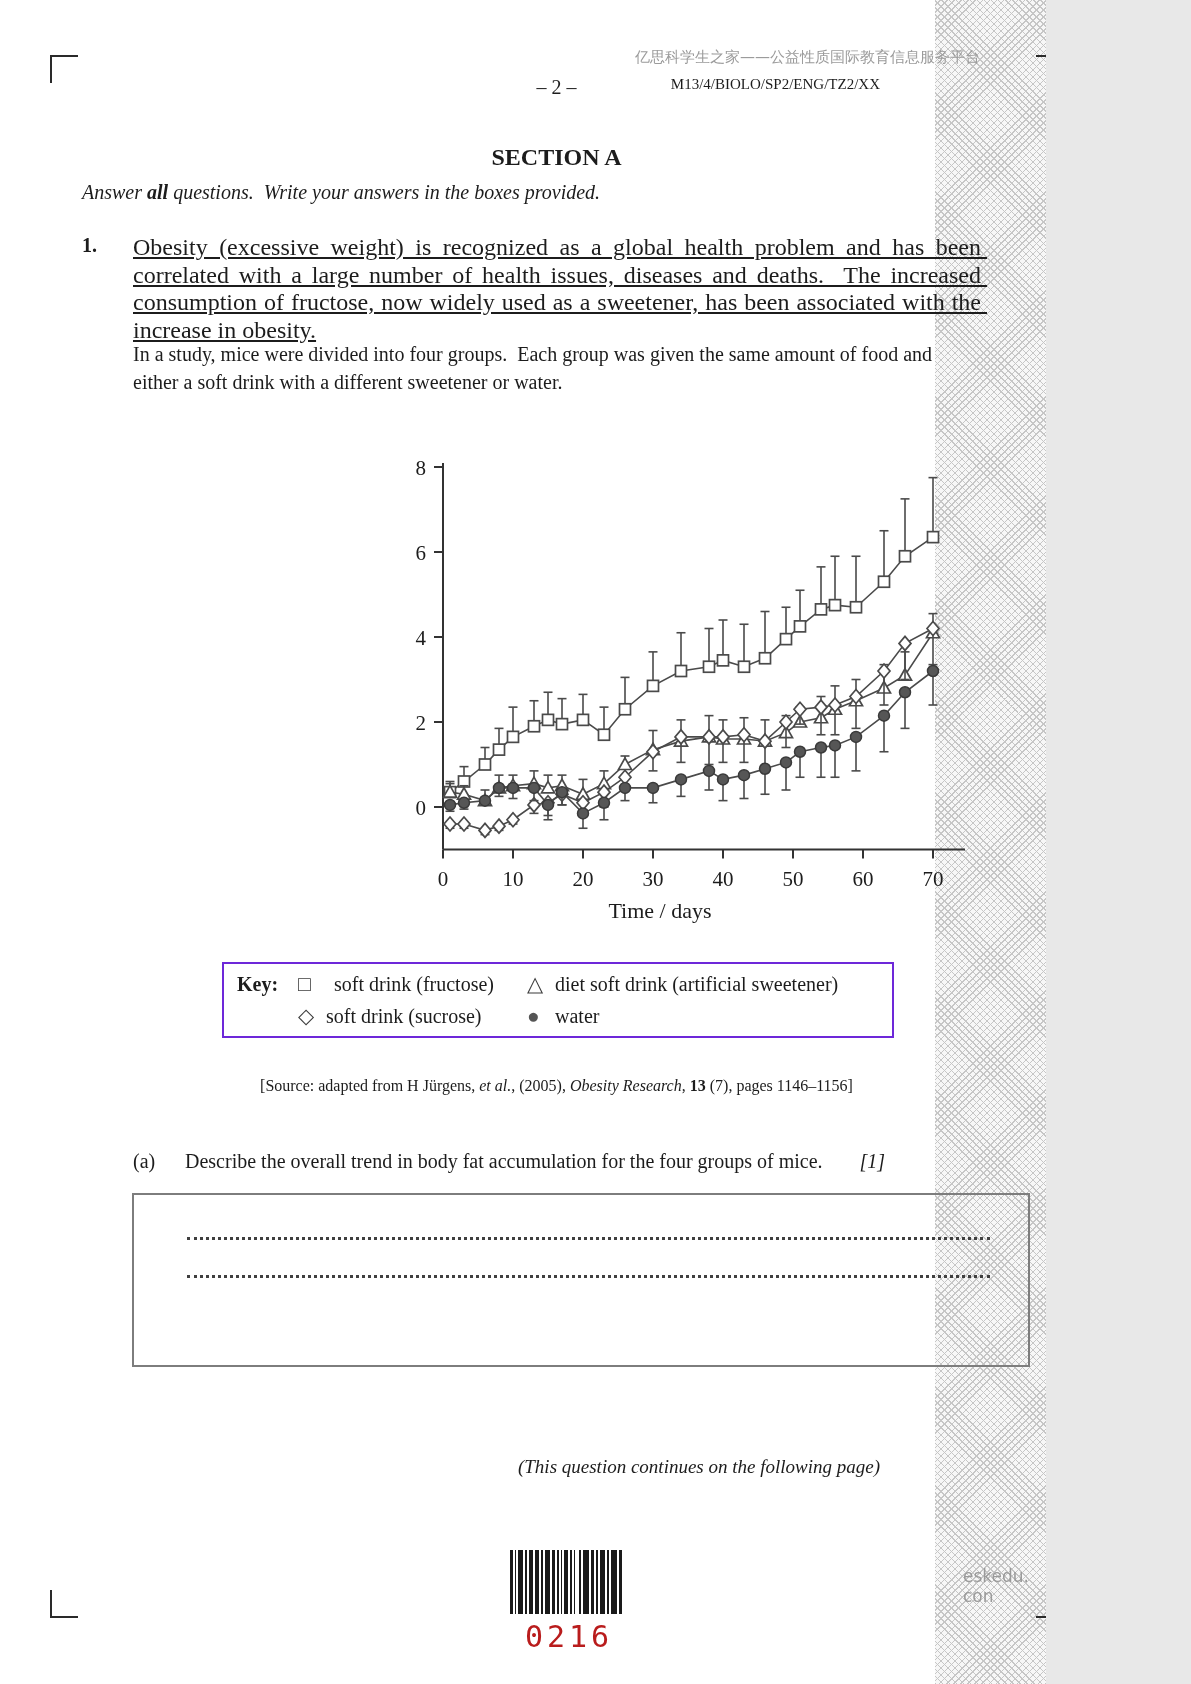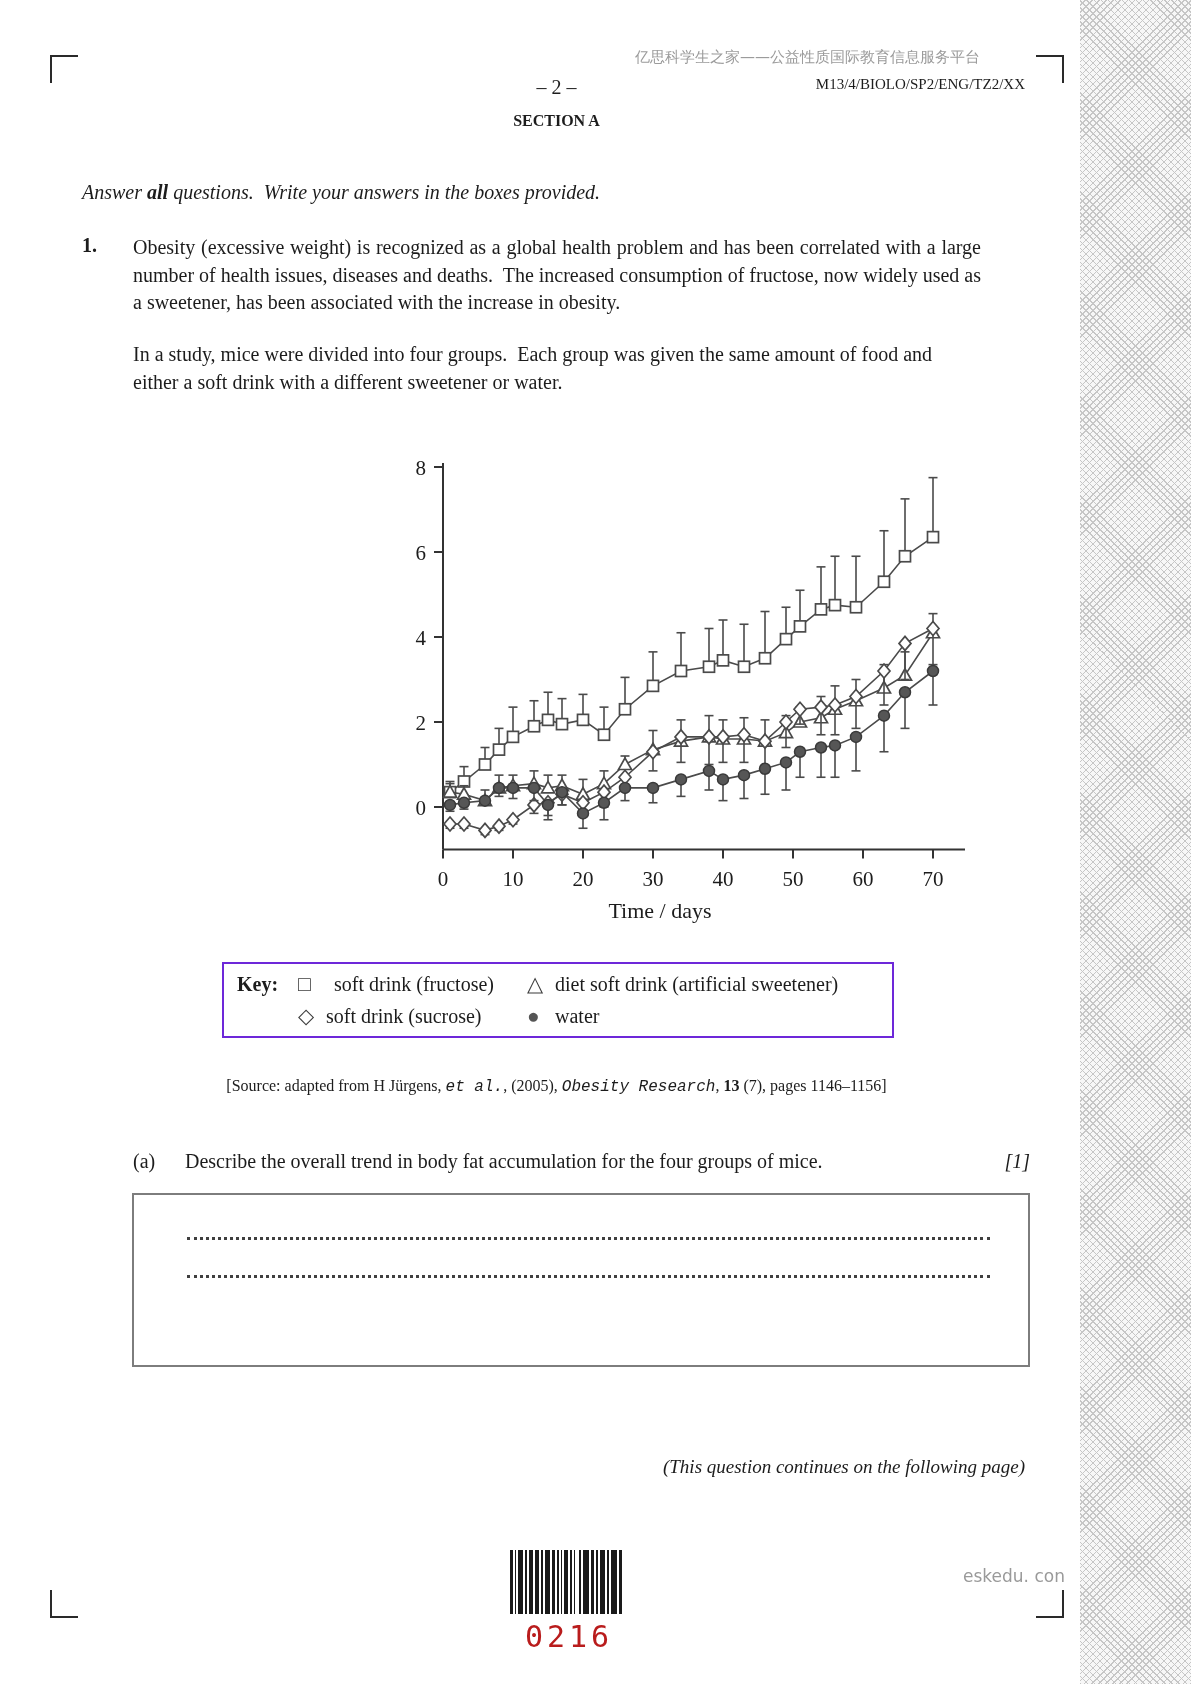--- a/index.html
+++ b/index.html
@@ -1,50 +1,50 @@
 <!DOCTYPE html>
 <html><head>
 <meta charset="utf-8">
 <style>
   html,body{margin:0;padding:0;background:#e8e8e8;}
-  #page{position:relative;width:1191px;height:1684px;background:#ffffff;overflow:hidden;
+  #page{position:relative;width:1046px;height:1684px;background:#ffffff;overflow:hidden;
         font-family:"Liberation Serif",serif;color:#1c1c1c;}
   .abs{position:absolute;}
   .pre{white-space:pre-wrap;}
   
   .hatch{right:0;top:0;width:111px;height:1684px;background-color:#f7f7f7;
     background-image:repeating-linear-gradient(45deg,#c6c6c6 0 1px,transparent 1px 5px),
                      repeating-linear-gradient(-45deg,#c6c6c6 0 1px,transparent 1px 5px);}
   
   .corner{width:26px;height:26px;}
   .c-tl{left:50px;top:55px;border-top:2px solid #2a2a2a;border-left:2px solid #2a2a2a;}
   .c-tr{left:1036px;top:55px;border-top:2px solid #2a2a2a;border-right:2px solid #2a2a2a;}
   .c-bl{left:50px;top:1590px;border-bottom:2px solid #2a2a2a;border-left:2px solid #2a2a2a;}
   .c-br{left:1036px;top:1590px;border-bottom:2px solid #2a2a2a;border-right:2px solid #2a2a2a;}
   .cn-mark{top:48px;left:470px;width:510px;text-align:right;font-size:15px;color:#9b9b9b;
            font-family:"DejaVu Sans",sans-serif;}
   .pageno{top:76px;left:0;width:1113px;text-align:center;font-size:20px;}
   .examcode{top:76px;right:166px;font-size:15px;}
-  .section{top:112px;left:0;width:1113px;text-align:center;font-size:16px;font-weight:bold;}
+  .section{top:144px;left:0;width:1113px;text-align:center;font-size:24px;font-weight:bold;}
   .instr{top:181px;left:82px;font-size:20px;font-style:italic;}
   .instr b{font-weight:bold;}
   .qnum{top:234px;left:82px;font-size:20px;font-weight:bold;}
-  .qp1{top:234px;left:133px;width:848px;font-size:20px;line-height:27.5px;text-align:justify;}
+  .qp1{top:234px;left:133px;width:848px;font-size:24px;line-height:27.5px;text-align:justify;text-decoration:underline;}
   .qp2{top:341px;left:133px;width:848px;font-size:20px;line-height:27.5px;}
   .ylab{top:592px;left:135px;width:240px;text-align:center;font-size:20px;line-height:27px;}
   .chart{left:385px;top:423px;}
   .keybox{left:222px;top:962px;width:668px;height:72px;border:2px solid #6d28d9;font-size:20px;}
   .keylab{left:13px;top:9px;font-weight:bold;}
   .ksym{font-size:21px;color:#3d3d3d;}
   .k0s{left:74px;top:8px;} .k0t{left:102px;top:9px;margin-left:8px;}
   .k1s{left:303px;top:8px;} .k1t{left:331px;top:9px;}
   .k2s{left:74px;top:40px;} .k2t{left:102px;top:41px;}
   .k3s{left:303px;top:40px;color:#555;} .k3t{left:331px;top:41px;}
   .source{top:1077px;left:0;width:1113px;text-align:center;font-size:16px;}
-  .source i{font-style:italic;font-family:Liberation Mono, monospace;} .source b{font-weight:bold;}
+  .source i{font-style:italic;} .source b{font-weight:bold;}
   .pa-label{top:1150px;left:133px;font-size:20px;}
   .pa-text{top:1150px;left:185px;width:760px;font-size:20px;}
   .pa-marks{top:1150px;right:161px;font-size:20px;font-style:italic;}
   .ansbox{left:132px;top:1193px;width:894px;height:170px;border:2px solid #7d7d7d;}
   .dotline{position:absolute;left:53px;right:38px;height:14px;border-bottom:3px dotted #3f3f3f;}
   .d1{top:28px;} .d2{top:66px;}
   .continues{top:1456px;right:166px;font-size:19px;font-style:italic;}
   .barcode-wrap{left:500px;top:1550px;width:134px;text-align:center;}
   .bartext{font-family:"DejaVu Sans Mono",monospace;font-size:30px;letter-spacing:4px;color:#b91c1c;
            margin-top:1px;margin-left:4px;}

